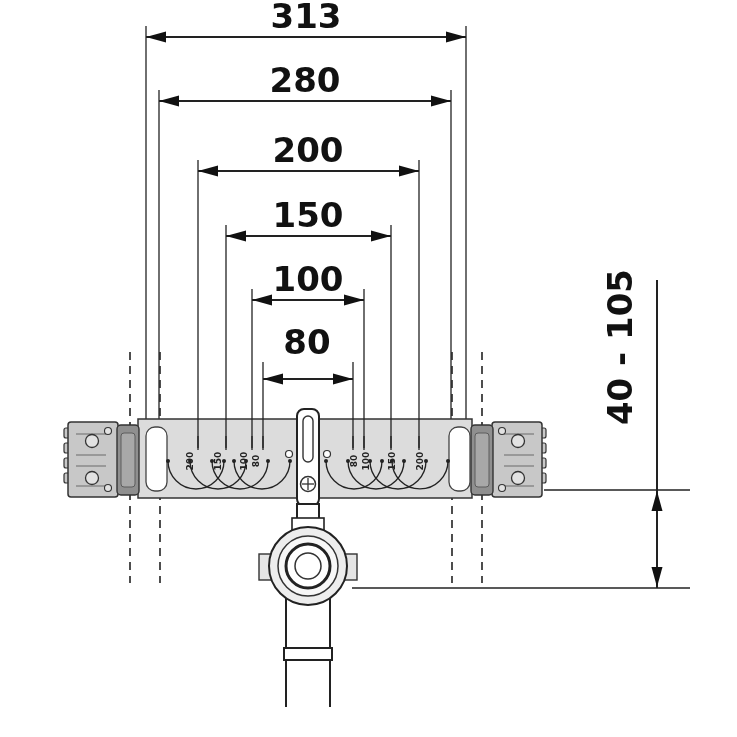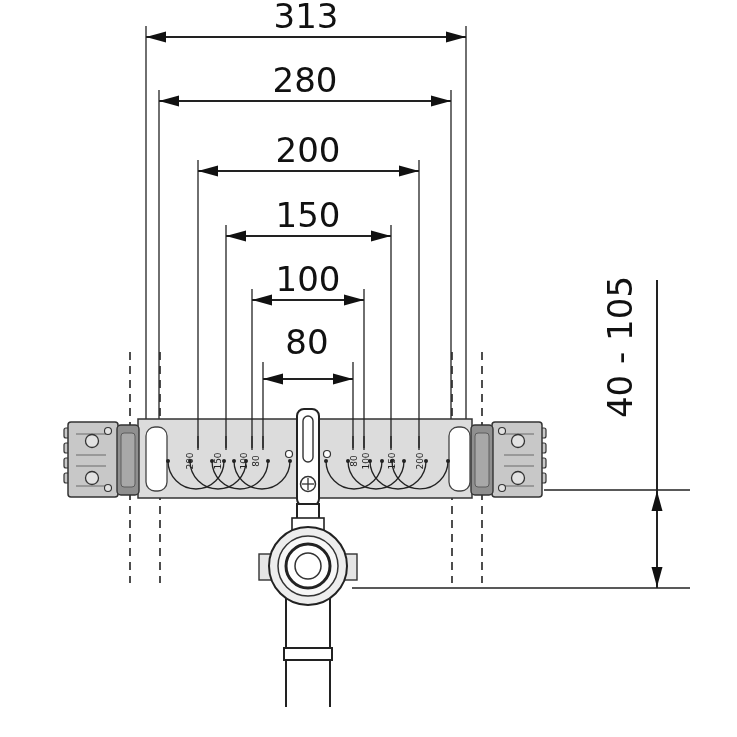--- a/index.html
+++ b/index.html
@@ -1,16 +1,16 @@
 <!DOCTYPE html>
 <html><head>
 <meta charset="utf-8">
 <style>
   html,body{margin:0;padding:0;background:#ffffff;}
-  .stage{width:737px;height:707px;position:relative;background:#fff;overflow:hidden;}
+  .stage{width:737px;height:707px;position:relative;background:#fff;overflow:hidden;font-weight:bold;}
   svg{display:block;}
   text{font-family:"DejaVu Sans","Liberation Sans",sans-serif;fill:#111;}
   .dim-label{font-size:34px;}
   .scale-label{font-size:9px;fill:#222;}
   .thin{stroke:#222;stroke-width:1.3;fill:none;}
   .med{stroke:#222;stroke-width:2;fill:none;}
   .arrow{fill:#111;stroke:none;}
   .dashed{stroke:#222;stroke-width:1.6;fill:none;stroke-dasharray:8 6;}
 </style>
 </head>

